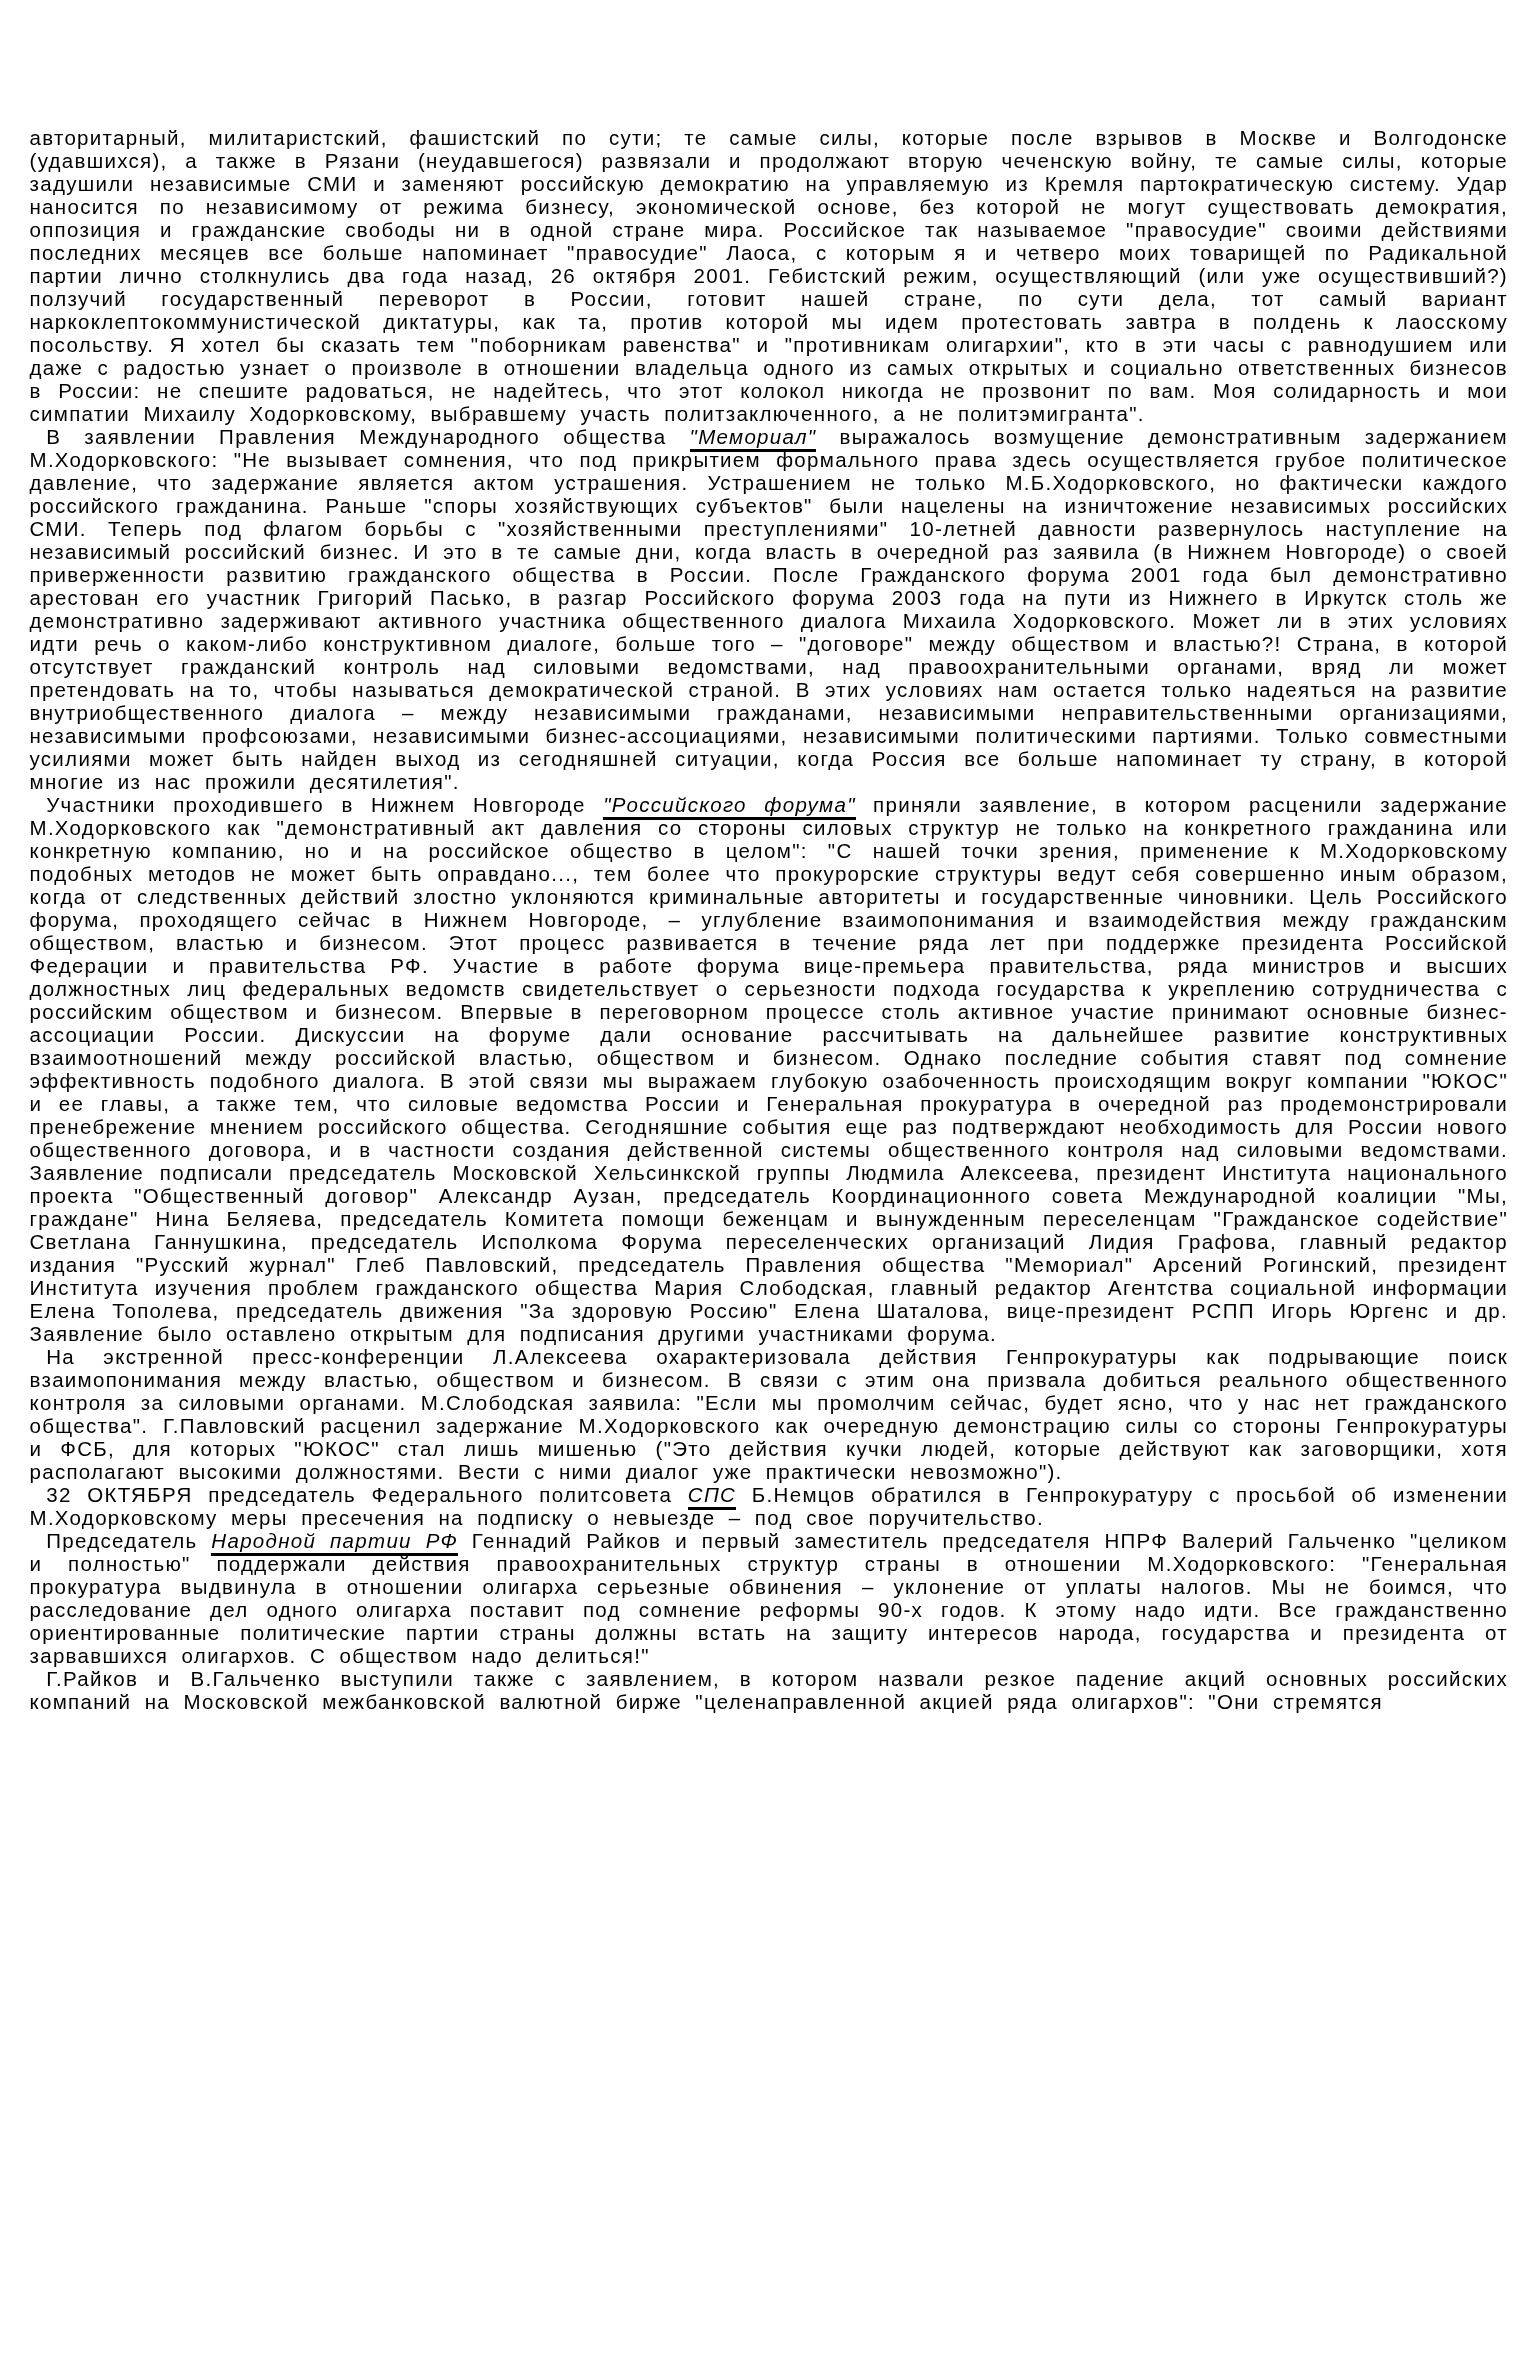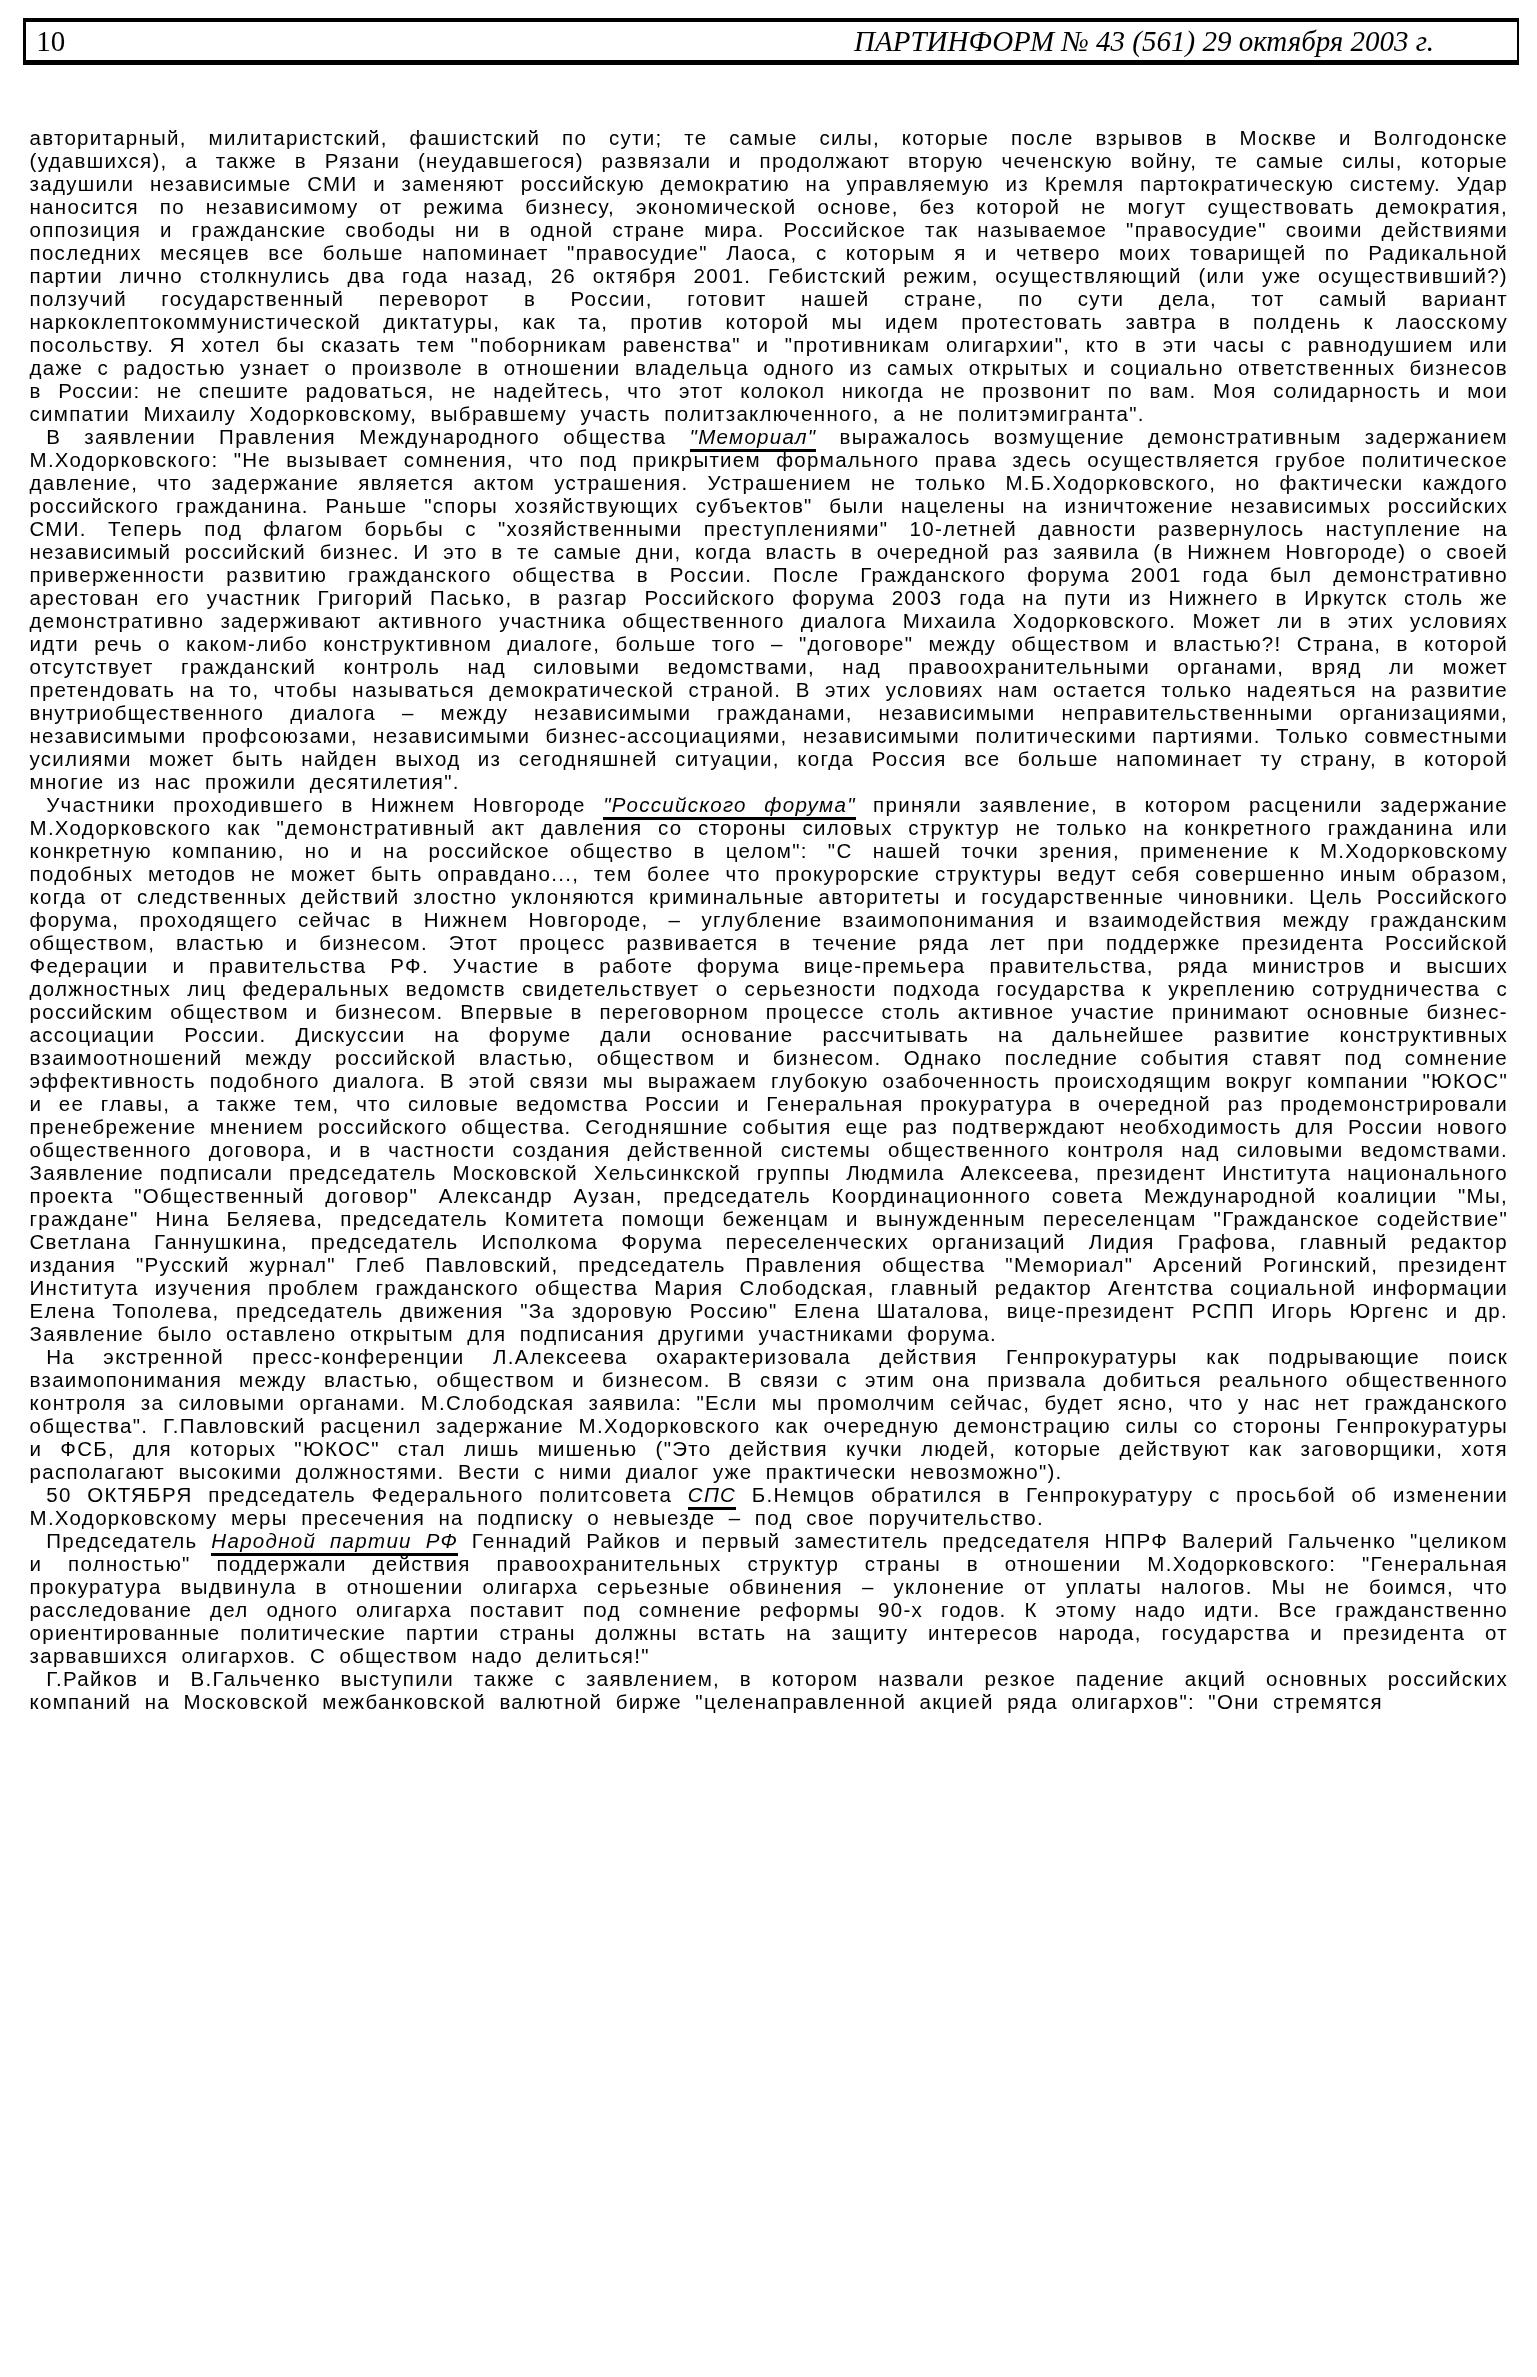--- a/index.html
+++ b/index.html
@@ -71,29 +71,25 @@
     text-decoration: none;
     border-bottom: 3.8px solid #000;
     padding-bottom: 0.6px;
   }
 </style>
 </head>
 <body>
 
 <div class="page">
 
-  <div class="header-box">
-    <span class="page-number">10</span>
-    <span class="header-title">ПАРТИНФОРМ № 43 (561) 29 октября 2003 г.</span>
-  </div>
 
   <div class="article-body">
       <p class="para"><span>авторитарный, милитаристский, фашистский по сути; те самые силы, которые после взрывов в Москве и Волгодонске (удавшихся), а также в Рязани (неудавшегося) развязали и продолжают вторую чеченскую войну, те самые силы, которые задушили независимые СМИ и заменяют российскую демократию на управляемую из Кремля партократическую систему. Удар наносится по независимому от режима бизнесу, экономической основе, без которой не могут существовать демократия, оппозиция и гражданские свободы ни в одной стране мира. Российское так называемое "правосудие" своими действиями последних месяцев все больше напоминает "правосудие" Лаоса, с которым я и четверо моих товарищей по Радикальной партии лично столкнулись два года назад, 26 октября 2001. Гебистский режим, осуществляющий (или уже осуществивший?) ползучий государственный переворот в России, готовит нашей стране, по сути дела, тот самый вариант наркоклептокоммунистической диктатуры, как та, против которой мы идем протестовать завтра в полдень к лаосскому посольству. Я хотел бы сказать тем "поборникам равенства" и "противникам олигархии", кто в эти часы с равнодушием или даже с радостью узнает о произволе в отношении владельца одного из самых открытых и социально ответственных бизнесов в России: не спешите радоваться, не надейтесь, что этот колокол никогда не прозвонит по вам. Моя солидарность и мои симпатии Михаилу Ходорковскому, выбравшему участь политзаключенного, а не политэмигранта".</span></p>
       <p class="para indent"><span>В заявлении Правления Международного общества </span><span class="emph">"Мемориал"</span><span> выражалось возмущение демонстративным задержанием М.Ходорковского: "Не вызывает сомнения, что под прикрытием формального права здесь осуществляется грубое политическое давление, что задержание является актом устрашения. Устрашением не только М.Б.Ходорковского, но фактически каждого российского гражданина. Раньше "споры хозяйствующих субъектов" были нацелены на изничтожение независимых российских СМИ. Теперь под флагом борьбы с "хозяйственными преступлениями" 10-летней давности развернулось наступление на независимый российский бизнес. И это в те самые дни, когда власть в очередной раз заявила (в Нижнем Новгороде) о своей приверженности развитию гражданского общества в России. После Гражданского форума 2001 года был демонстративно арестован его участник Григорий Пасько, в разгар Российского форума 2003 года на пути из Нижнего в Иркутск столь же демонстративно задерживают активного участника общественного диалога Михаила Ходорковского. Может ли в этих условиях идти речь о каком-либо конструктивном диалоге, больше того – "договоре" между обществом и властью?! Страна, в которой отсутствует гражданский контроль над силовыми ведомствами, над правоохранительными органами, вряд ли может претендовать на то, чтобы называться демократической страной. В этих условиях нам остается только надеяться на развитие внутриобщественного диалога – между независимыми гражданами, независимыми неправительственными организациями, независимыми профсоюзами, независимыми бизнес-ассоциациями, независимыми политическими партиями. Только совместными усилиями может быть найден выход из сегодняшней ситуации, когда Россия все больше напоминает ту страну, в которой многие из нас прожили десятилетия".</span></p>
       <p class="para indent"><span>Участники проходившего в Нижнем Новгороде </span><span class="emph">"Российского форума"</span><span> приняли заявление, в котором расценили задержание М.Ходорковского как "демонстративный акт давления со стороны силовых структур не только на конкретного гражданина или конкретную компанию, но и на российское общество в целом": "С нашей точки зрения, применение к М.Ходорковскому подобных методов не может быть оправдано..., тем более что прокурорские структуры ведут себя совершенно иным образом, когда от следственных действий злостно уклоняются криминальные авторитеты и государственные чиновники. Цель Российского форума, проходящего сейчас в Нижнем Новгороде, – углубление взаимопонимания и взаимодействия между гражданским обществом, властью и бизнесом. Этот процесс развивается в течение ряда лет при поддержке президента Российской Федерации и правительства РФ. Участие в работе форума вице-премьера правительства, ряда министров и высших должностных лиц федеральных ведомств свидетельствует о серьезности подхода государства к укреплению сотрудничества с российским обществом и бизнесом. Впервые в переговорном процессе столь активное участие принимают основные бизнес-ассоциации России. Дискуссии на форуме дали основание рассчитывать на дальнейшее развитие конструктивных взаимоотношений между российской властью, обществом и бизнесом. Однако последние события ставят под сомнение эффективность подобного диалога. В этой связи мы выражаем глубокую озабоченность происходящим вокруг компании "ЮКОС" и ее главы, а также тем, что силовые ведомства России и Генеральная прокуратура в очередной раз продемонстрировали пренебрежение мнением российского общества. Сегодняшние события еще раз подтверждают необходимость для России нового общественного договора, и в частности создания действенной системы общественного контроля над силовыми ведомствами. Заявление подписали председатель Московской Хельсинкской группы Людмила Алексеева, президент Института национального проекта "Общественный договор" Александр Аузан, председатель Координационного совета Международной коалиции "Мы, граждане" Нина Беляева, председатель Комитета помощи беженцам и вынужденным переселенцам "Гражданское содействие" Светлана Ганнушкина, председатель Исполкома Форума переселенческих организаций Лидия Графова, главный редактор издания "Русский журнал" Глеб Павловский, председатель Правления общества "Мемориал" Арсений Рогинский, президент Института изучения проблем гражданского общества Мария Слободская, главный редактор Агентства социальной информации Елена Тополева, председатель движения "За здоровую Россию" Елена Шаталова, вице-президент РСПП Игорь Юргенс и др. Заявление было оставлено открытым для подписания другими участниками форума.</span></p>
       <p class="para indent"><span>На экстренной пресс-конференции Л.Алексеева охарактеризовала действия Генпрокуратуры как подрывающие поиск взаимопонимания между властью, обществом и бизнесом. В связи с этим она призвала добиться реального общественного контроля за силовыми органами. М.Слободская заявила: "Если мы промолчим сейчас, будет ясно, что у нас нет гражданского общества". Г.Павловский расценил задержание М.Ходорковского как очередную демонстрацию силы со стороны Генпрокуратуры и ФСБ, для которых "ЮКОС" стал лишь мишенью ("Это действия кучки людей, которые действуют как заговорщики, хотя располагают высокими должностями. Вести с ними диалог уже практически невозможно").</span></p>
-      <p class="para indent"><span>50 ОКТЯБРЯ председатель Федерального политсовета </span><span class="emph">СПС</span><span> Б.Немцов обратился в Генпрокуратуру с просьбой об изменении М.Ходорковскому меры пресечения на подписку о невыезде – под свое поручительство.</span></p>
+      <p class="para indent"><span>32 ОКТЯБРЯ председатель Федерального политсовета </span><span class="emph">СПС</span><span> Б.Немцов обратился в Генпрокуратуру с просьбой об изменении М.Ходорковскому меры пресечения на подписку о невыезде – под свое поручительство.</span></p>
       <p class="para indent"><span>Председатель </span><span class="emph">Народной партии РФ</span><span> Геннадий Райков и первый заместитель председателя НПРФ Валерий Гальченко "целиком и полностью" поддержали действия правоохранительных структур страны в отношении М.Ходорковского: "Генеральная прокуратура выдвинула в отношении олигарха серьезные обвинения – уклонение от уплаты налогов. Мы не боимся, что расследование дел одного олигарха поставит под сомнение реформы 90-х годов. К этому надо идти. Все гражданственно ориентированные политические партии страны должны встать на защиту интересов народа, государства и президента от зарвавшихся олигархов. С обществом надо делиться!"</span></p>
       <p class="para indent"><span>Г.Райков и В.Гальченко выступили также с заявлением, в котором назвали резкое падение акций основных российских компаний на Московской межбанковской валютной бирже "целенаправленной акцией ряда олигархов": "Они стремятся</span></p>
     </div>
 
 </div>
 
 
 </body></html>

